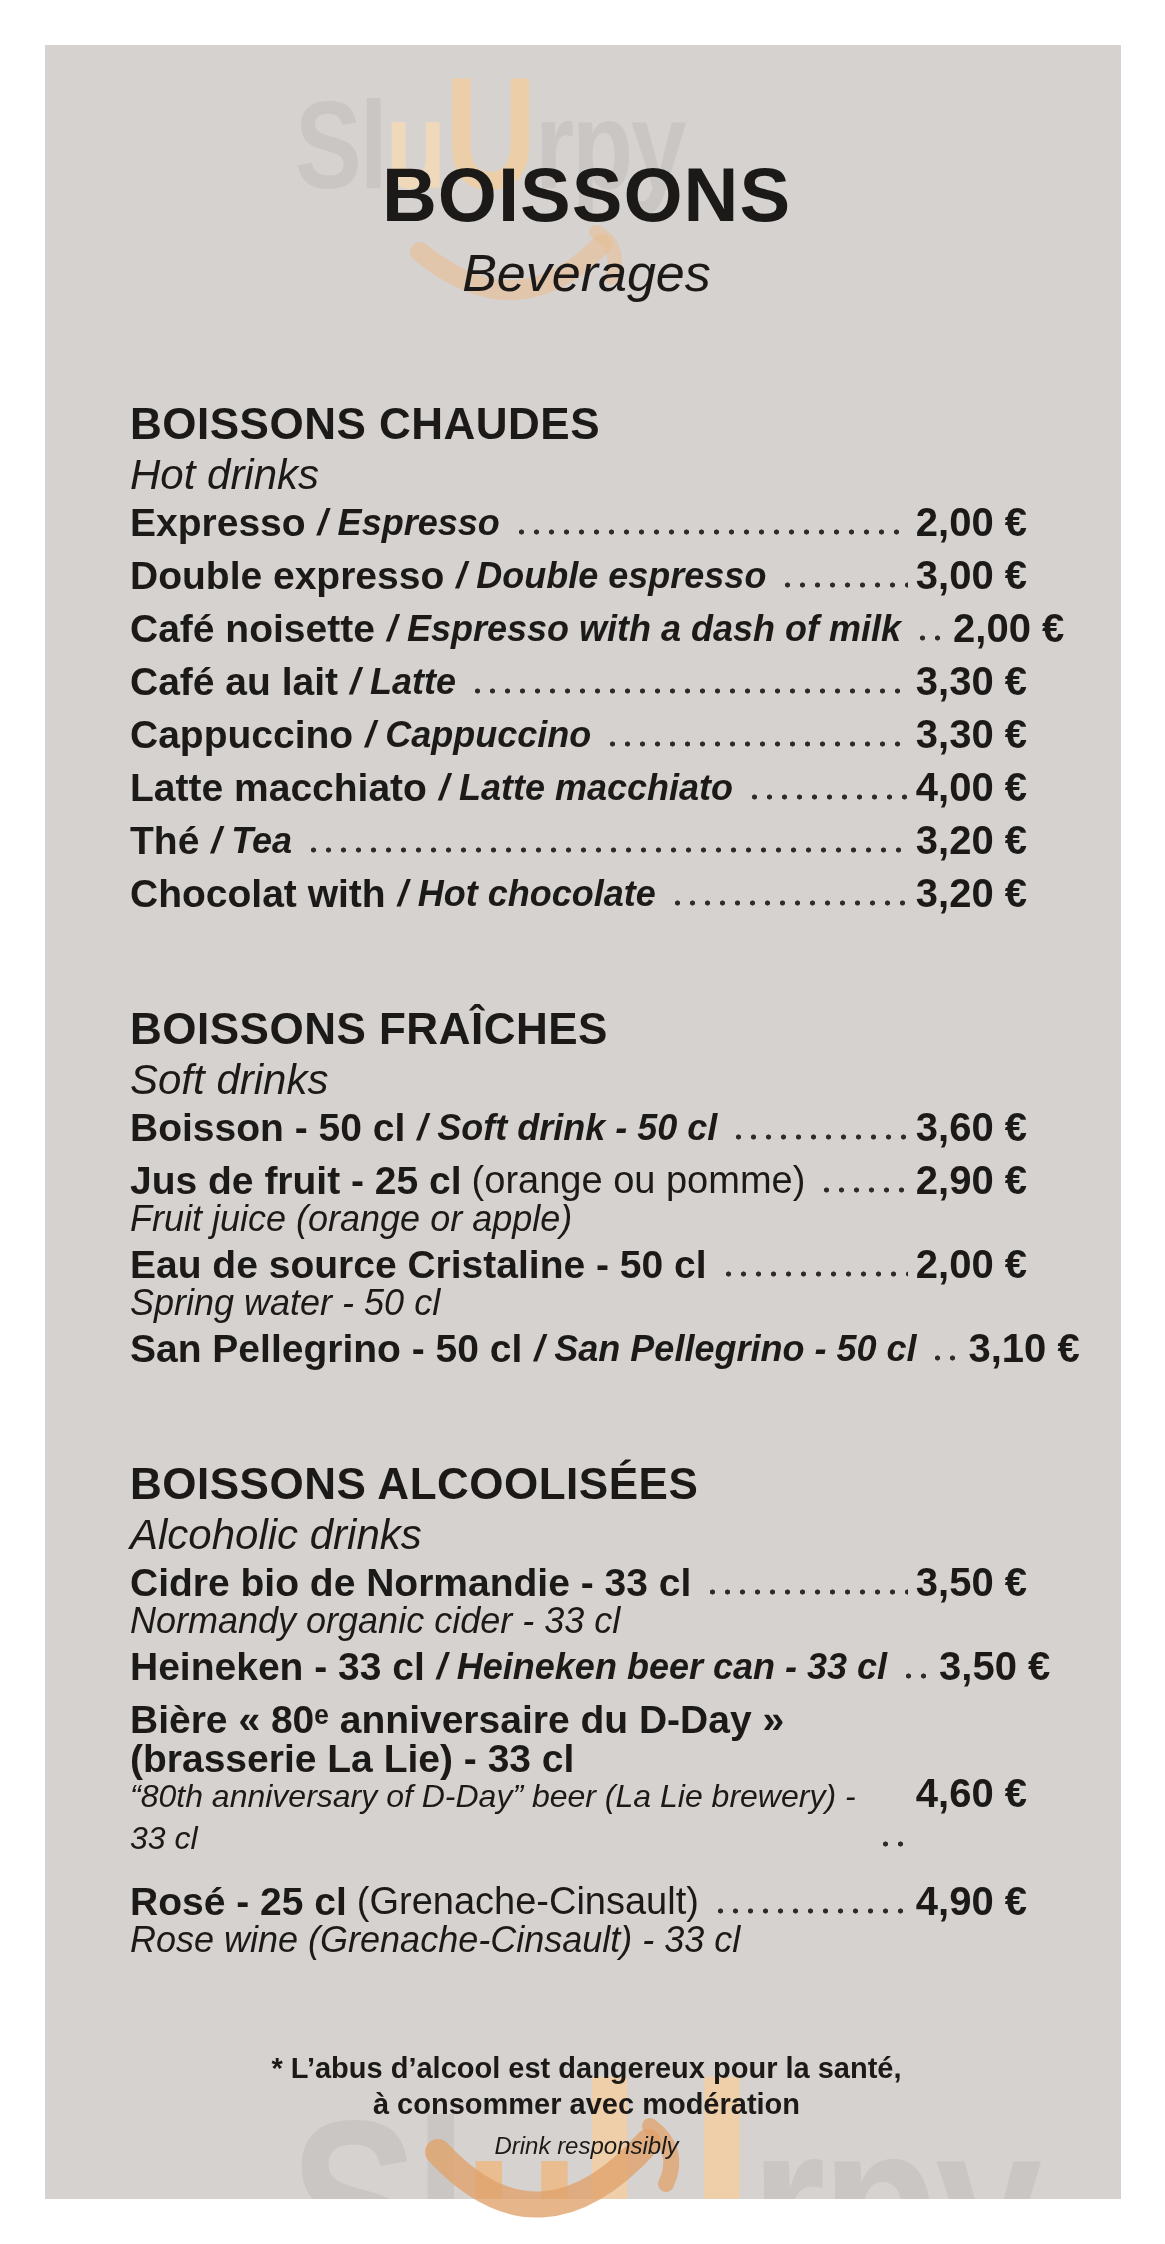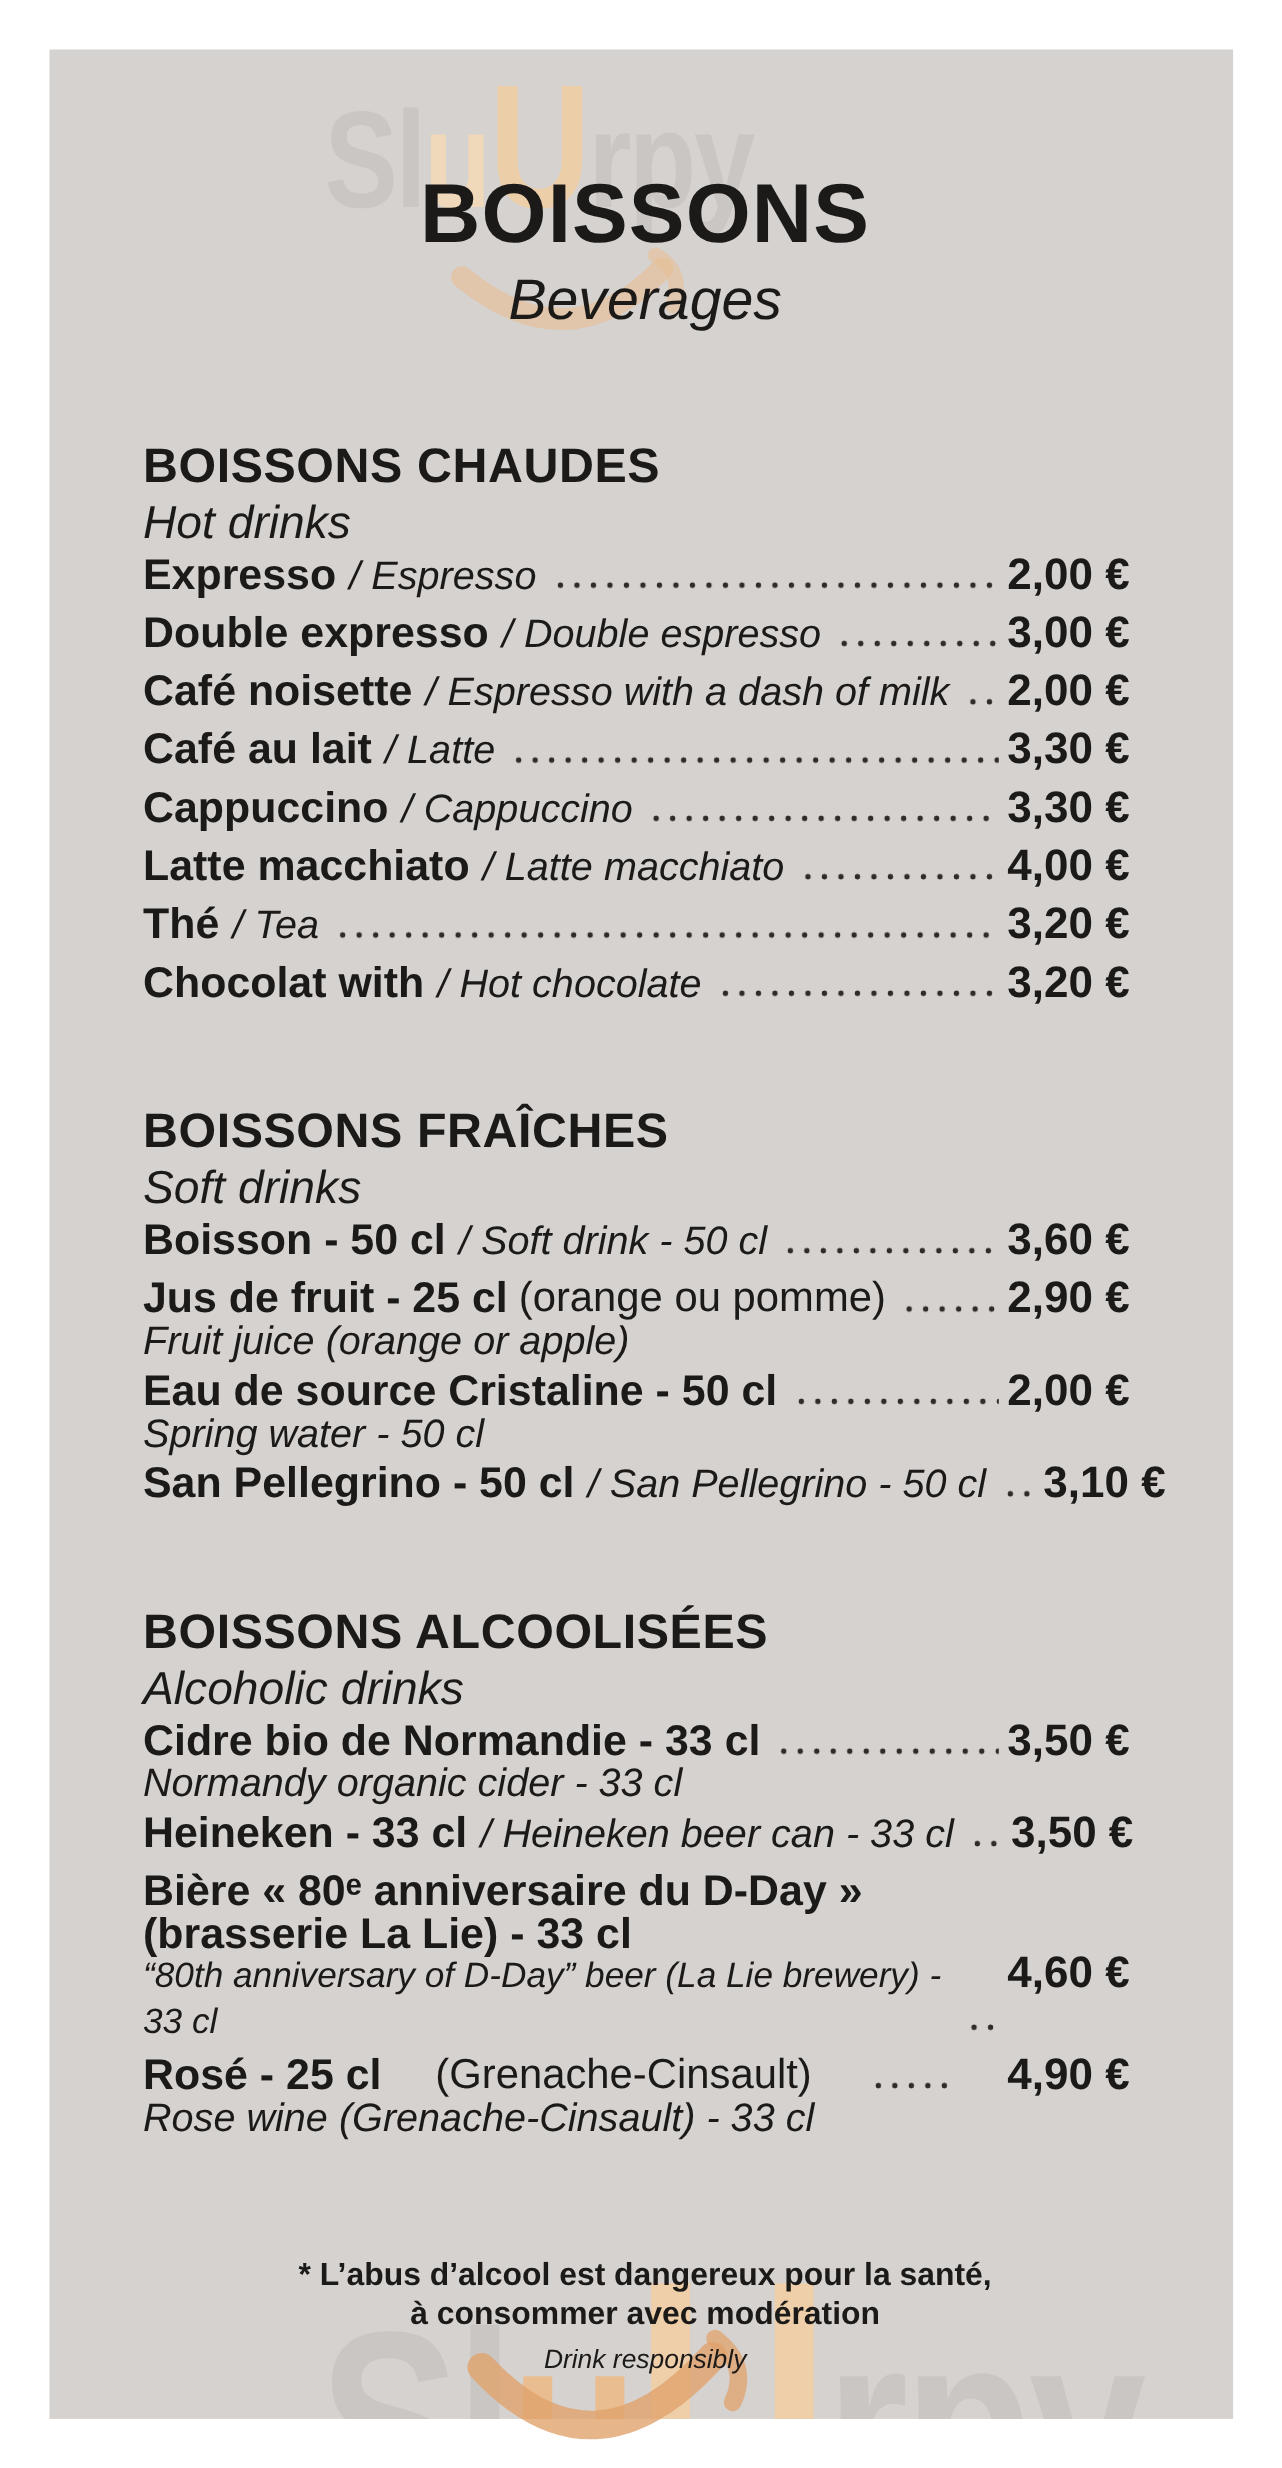--- a/index.html
+++ b/index.html
@@ -38,35 +38,35 @@
   section.s1{top:962px;}
   section.s2{top:1417px;}
   h2{margin:0;font-size:44px;line-height:1;letter-spacing:0.5px;font-weight:bold;}
   .section-sub{font-size:42px;font-style:italic;line-height:1;margin-top:8px;}
   .row{display:flex;align-items:center;line-height:53px;font-size:39px;font-weight:bold;}
   section.s0 .row:first-of-type{margin-top:33px;}
   section.s1 .row:first-of-type{margin-top:14px;}
   section.s2 .row:first-of-type{margin-top:29px;}
   .item-name{white-space:nowrap;}
   .item-name-extra{font-weight:normal;font-size:38px;margin-left:10px;white-space:nowrap;}
-  .item-detail{font-weight:normal;font-style:italic;font-size:36px;margin-left:12px;white-space:nowrap;}
+  .item-detail{font-weight:bold;font-style:italic;font-size:36px;margin-left:12px;white-space:nowrap;}
   .dots{
     flex:1 1 auto;align-self:stretch;margin:0 8px 0 14px;min-width:30px;
     background-image:radial-gradient(circle,#2e2b28 2.3px,rgba(0,0,0,0) 2.8px);
     background-size:15px 6px;background-repeat:repeat-x;
     background-position:left calc(100% - 14px);
   }
   .price{font-weight:bold;font-size:40px;white-space:nowrap;}
   .sub{font-weight:normal;font-style:italic;font-size:36px;line-height:38px;margin-top:-7px;}
   .sub + .row{margin-top:0;}
   .row2{font-size:39px;font-weight:bold;line-height:40px;margin-top:-7px;}
   .subprice{display:flex;align-items:baseline;line-height:42px;margin-top:-7px;}
   .subprice .item-subtext{font-weight:normal;font-style:italic;font-size:32px;}
   .subprice .dots{background-position:left calc(100% - 12px);}
-  .subprice + .row{margin-top:2px;gap:39px;}
+  .subprice + .row{margin-top:16px;}
   .footer{position:absolute;left:0;right:0;top:1964px;text-align:center;margin-top:41px;}
   .warn{font-weight:bold;font-size:29px;line-height:36px;}
   .note{font-style:italic;font-size:24px;line-height:36px;margin-top:6px;}
 </style>
 </head>
 <body>
 
 <div class="card">
   <div class="wm wm-top" aria-hidden="true"><span class="g">Sl</span><span class="t1">u</span><span class="t2">U</span><span class="g">rpy</span></div>
   <div class="wm wm-bottom" aria-hidden="true"><span class="g">Sl</span><span class="t1">u</span><span class="t2">U</span><span class="g">rpy</span></div>

